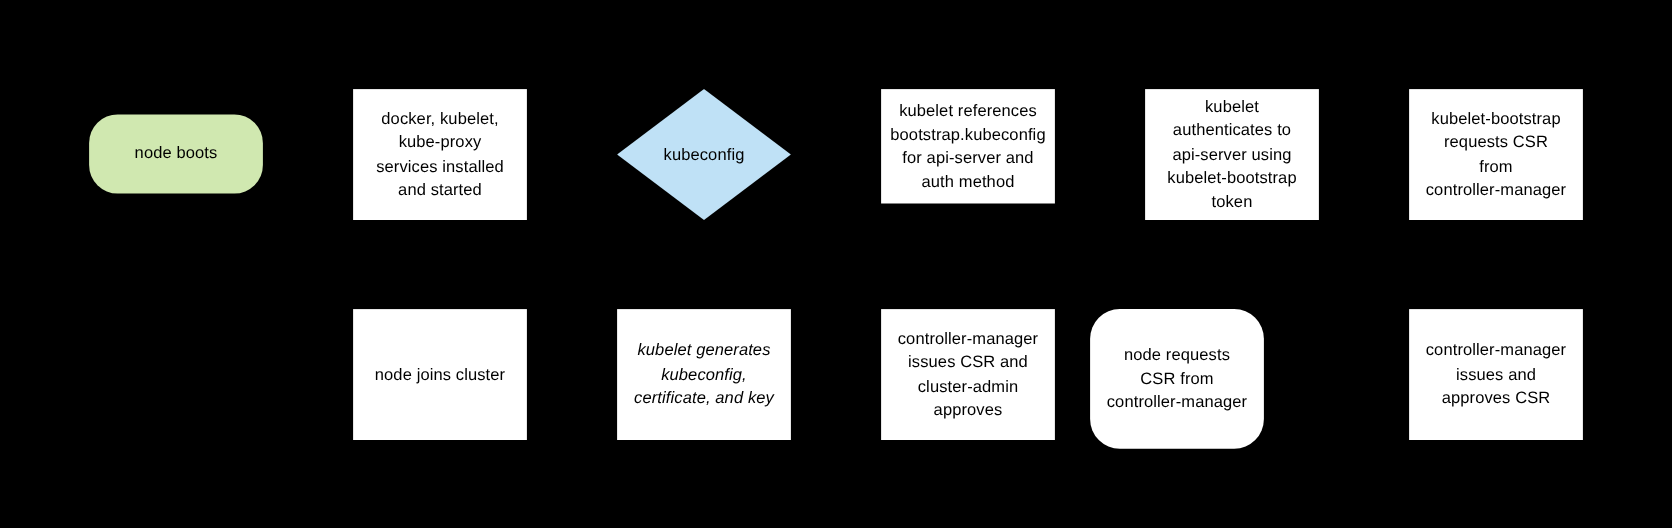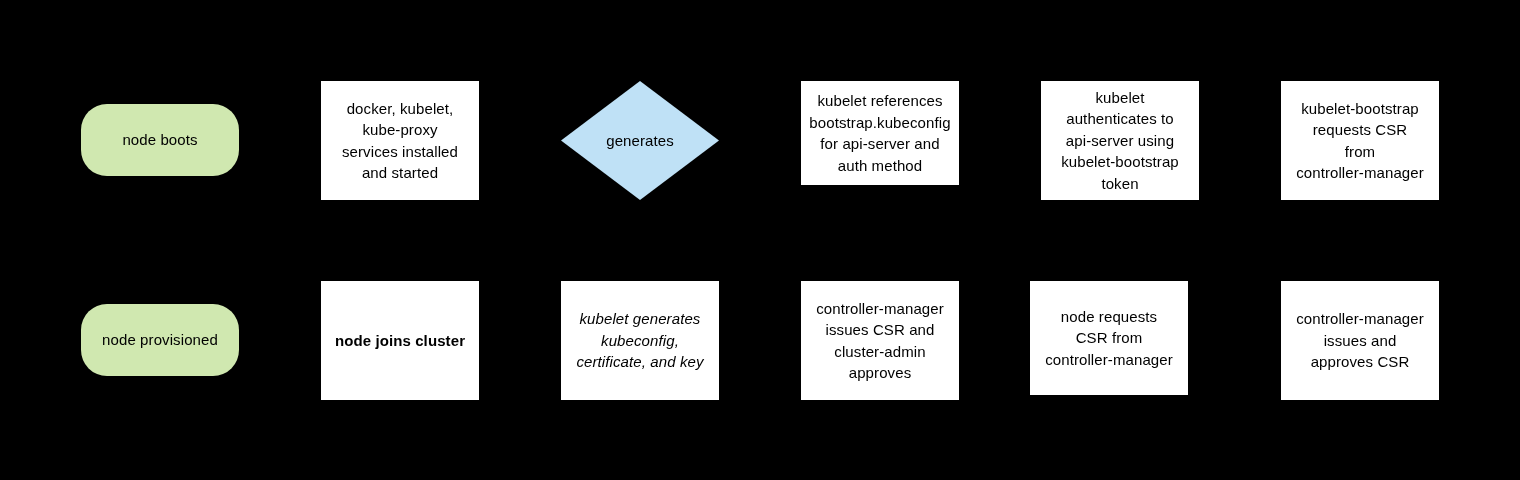--- a/index.html
+++ b/index.html
@@ -71,45 +71,44 @@
 </head>
 <body>
 
 <div id="canvas" style="background: rgb(0, 0, 0);">
     <div style="position: absolute; left: 0px; top: 0px; width: 100%; height: 100%;">
       <div class="node shape-terminator" style="left: 81px; top: 104px; width: 158px; height: 72px;"><span class="label">node boots</span></div>
       <div class="node shape-process" style="left: 321px; top: 81px; width: 158px; height: 119px;"><span class="label">docker, kubelet,
 kube-proxy
 services installed
 and started</span></div>
-      <div class="node shape-decision" style="left: 561px; top: 81px; width: 158px; height: 119px;"><div class="diamond-bg"></div><span class="label">generates</span></div>
+      <div class="node shape-decision" style="left: 561px; top: 81px; width: 158px; height: 119px;"><div class="diamond-bg"></div><span class="label">kubeconfig</span></div>
       <div class="node shape-process overflow-text" style="left: 801px; top: 81px; width: 158px; height: 104px;"><span class="label">kubelet references
 bootstrap.kubeconfig
 for api-server and
 auth method</span></div>
       <div class="node shape-process" style="left: 1041px; top: 81px; width: 158px; height: 119px; align-items: center;"><span class="label">kubelet
 authenticates to
 api-server using
 kubelet-bootstrap
 token</span></div>
       <div class="node shape-process" style="left: 1281px; top: 81px; width: 158px; height: 119px;"><span class="label">kubelet-bootstrap
 requests CSR
 from
 controller-manager</span></div>
     </div>
     <div style="position: absolute; left: 0px; top: 0px; width: 100%; height: 100%;">
-      <div class="node shape-terminator" style="left: 81px; top: 304px; width: 158px; height: 72px;"><span class="label">node provisioned</span></div>
-      <div class="node shape-process" style="left: 321px; top: 281px; width: 158px; height: 119px; font-weight: bold;"><span class="label">node joins cluster</span></div>
+      <div class="node shape-process" style="left: 321px; top: 281px; width: 158px; height: 119px;"><span class="label">node joins cluster</span></div>
       <div class="node shape-process" style="left: 561px; top: 281px; width: 158px; height: 119px; font-style: italic;"><span class="label">kubelet generates
 kubeconfig,
 certificate, and key</span></div>
       <div class="node shape-process" style="left: 801px; top: 281px; width: 158px; height: 119px;"><span class="label">controller-manager
 issues CSR and
 cluster-admin
 approves</span></div>
-      <div class="node shape-process" style="left: 1030px; top: 281px; width: 158px; height: 114px;"><span class="label">node requests
+      <div class="node shape-process" style="left: 991px; top: 281px; width: 158px; height: 127px; border-radius: 27px;"><span class="label">node requests
 CSR from
 controller-manager</span></div>
       <div class="node shape-process" style="left: 1281px; top: 281px; width: 158px; height: 119px;"><span class="label">controller-manager
 issues and
 approves CSR</span></div>
     </div>
   </div>
 
 </body></html>

